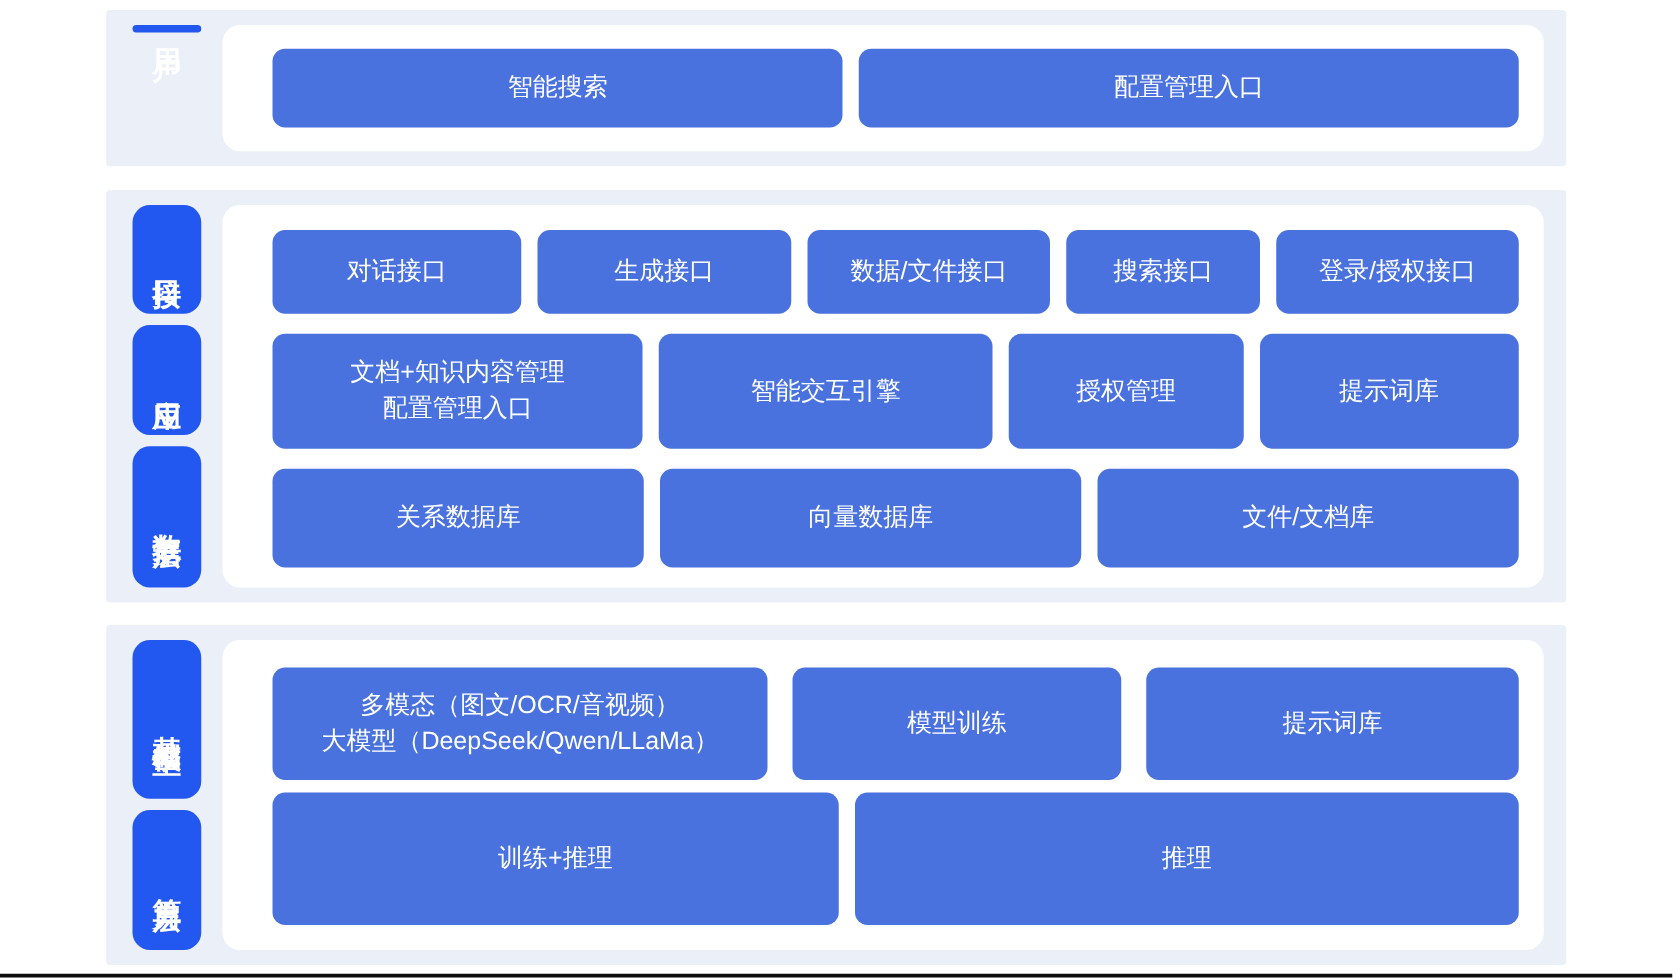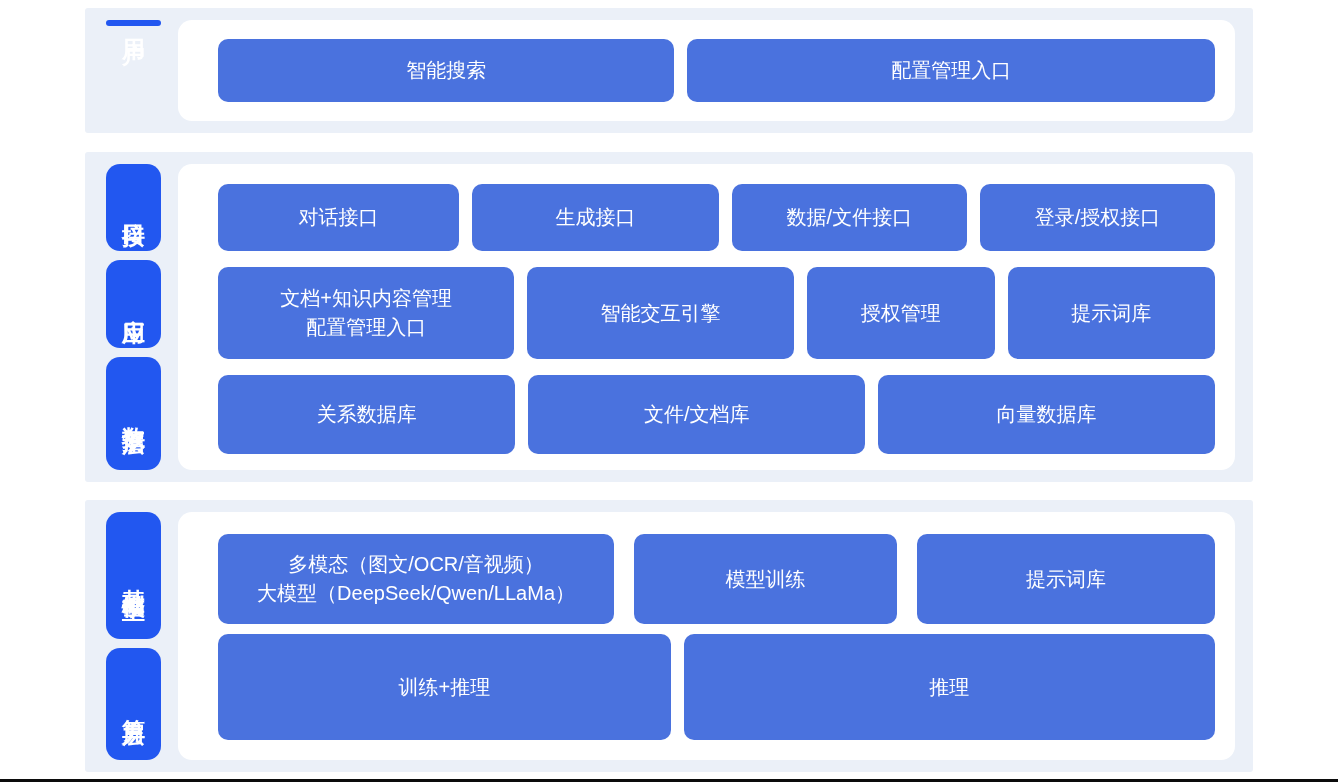--- a/index.html
+++ b/index.html
@@ -67,33 +67,34 @@
     <div class="label-col">
       <div class="v-label" style="flex:1 1 0">接口</div>
       <div class="v-label" style="flex:1 1 0">应用</div>
       <div class="v-label" style="flex:1.3 1 0">数据层</div>
     </div>
     <div class="panel panel-2">
       <div class="row" style="flex:0.85 1 0">
         <div class="box" style="flex:2.05 1 0">对话接口</div>
         <div class="box" style="flex:2.1 1 0">生成接口</div>
         <div class="box" style="flex:2.0 1 0">数据/文件接口</div>
+        <div class="box" style="flex:1.6 1 0">搜索接口</div>
         <div class="box" style="flex:2.0 1 0">登录/授权接口</div>
       </div>
       <div class="row" style="flex:1.15 1 0">
         <div class="box" style="flex:3.0 1 0">文档+知识内容管理
 配置管理入口</div>
         <div class="box" style="flex:2.7 1 0">智能交互引擎</div>
         <div class="box" style="flex:1.9 1 0">授权管理</div>
         <div class="box" style="flex:2.1 1 0">提示词库</div>
       </div>
       <div class="row" style="flex:1.0 1 0">
         <div class="box" style="flex:3.0 1 0">关系数据库</div>
+        <div class="box" style="flex:3.4 1 0">向量数据库</div>
         <div class="box" style="flex:3.4 1 0">文件/文档库</div>
-        <div class="box" style="flex:3.4 1 0">向量数据库</div>
       </div>
     </div>
   </div>
 
   <div class="band band-3">
     <div class="label-col">
       <div class="v-label" style="flex:1.14 1 0">基础模型</div>
       <div class="v-label" style="flex:1 1 0">算力层</div>
     </div>
     <div class="panel panel-3">

